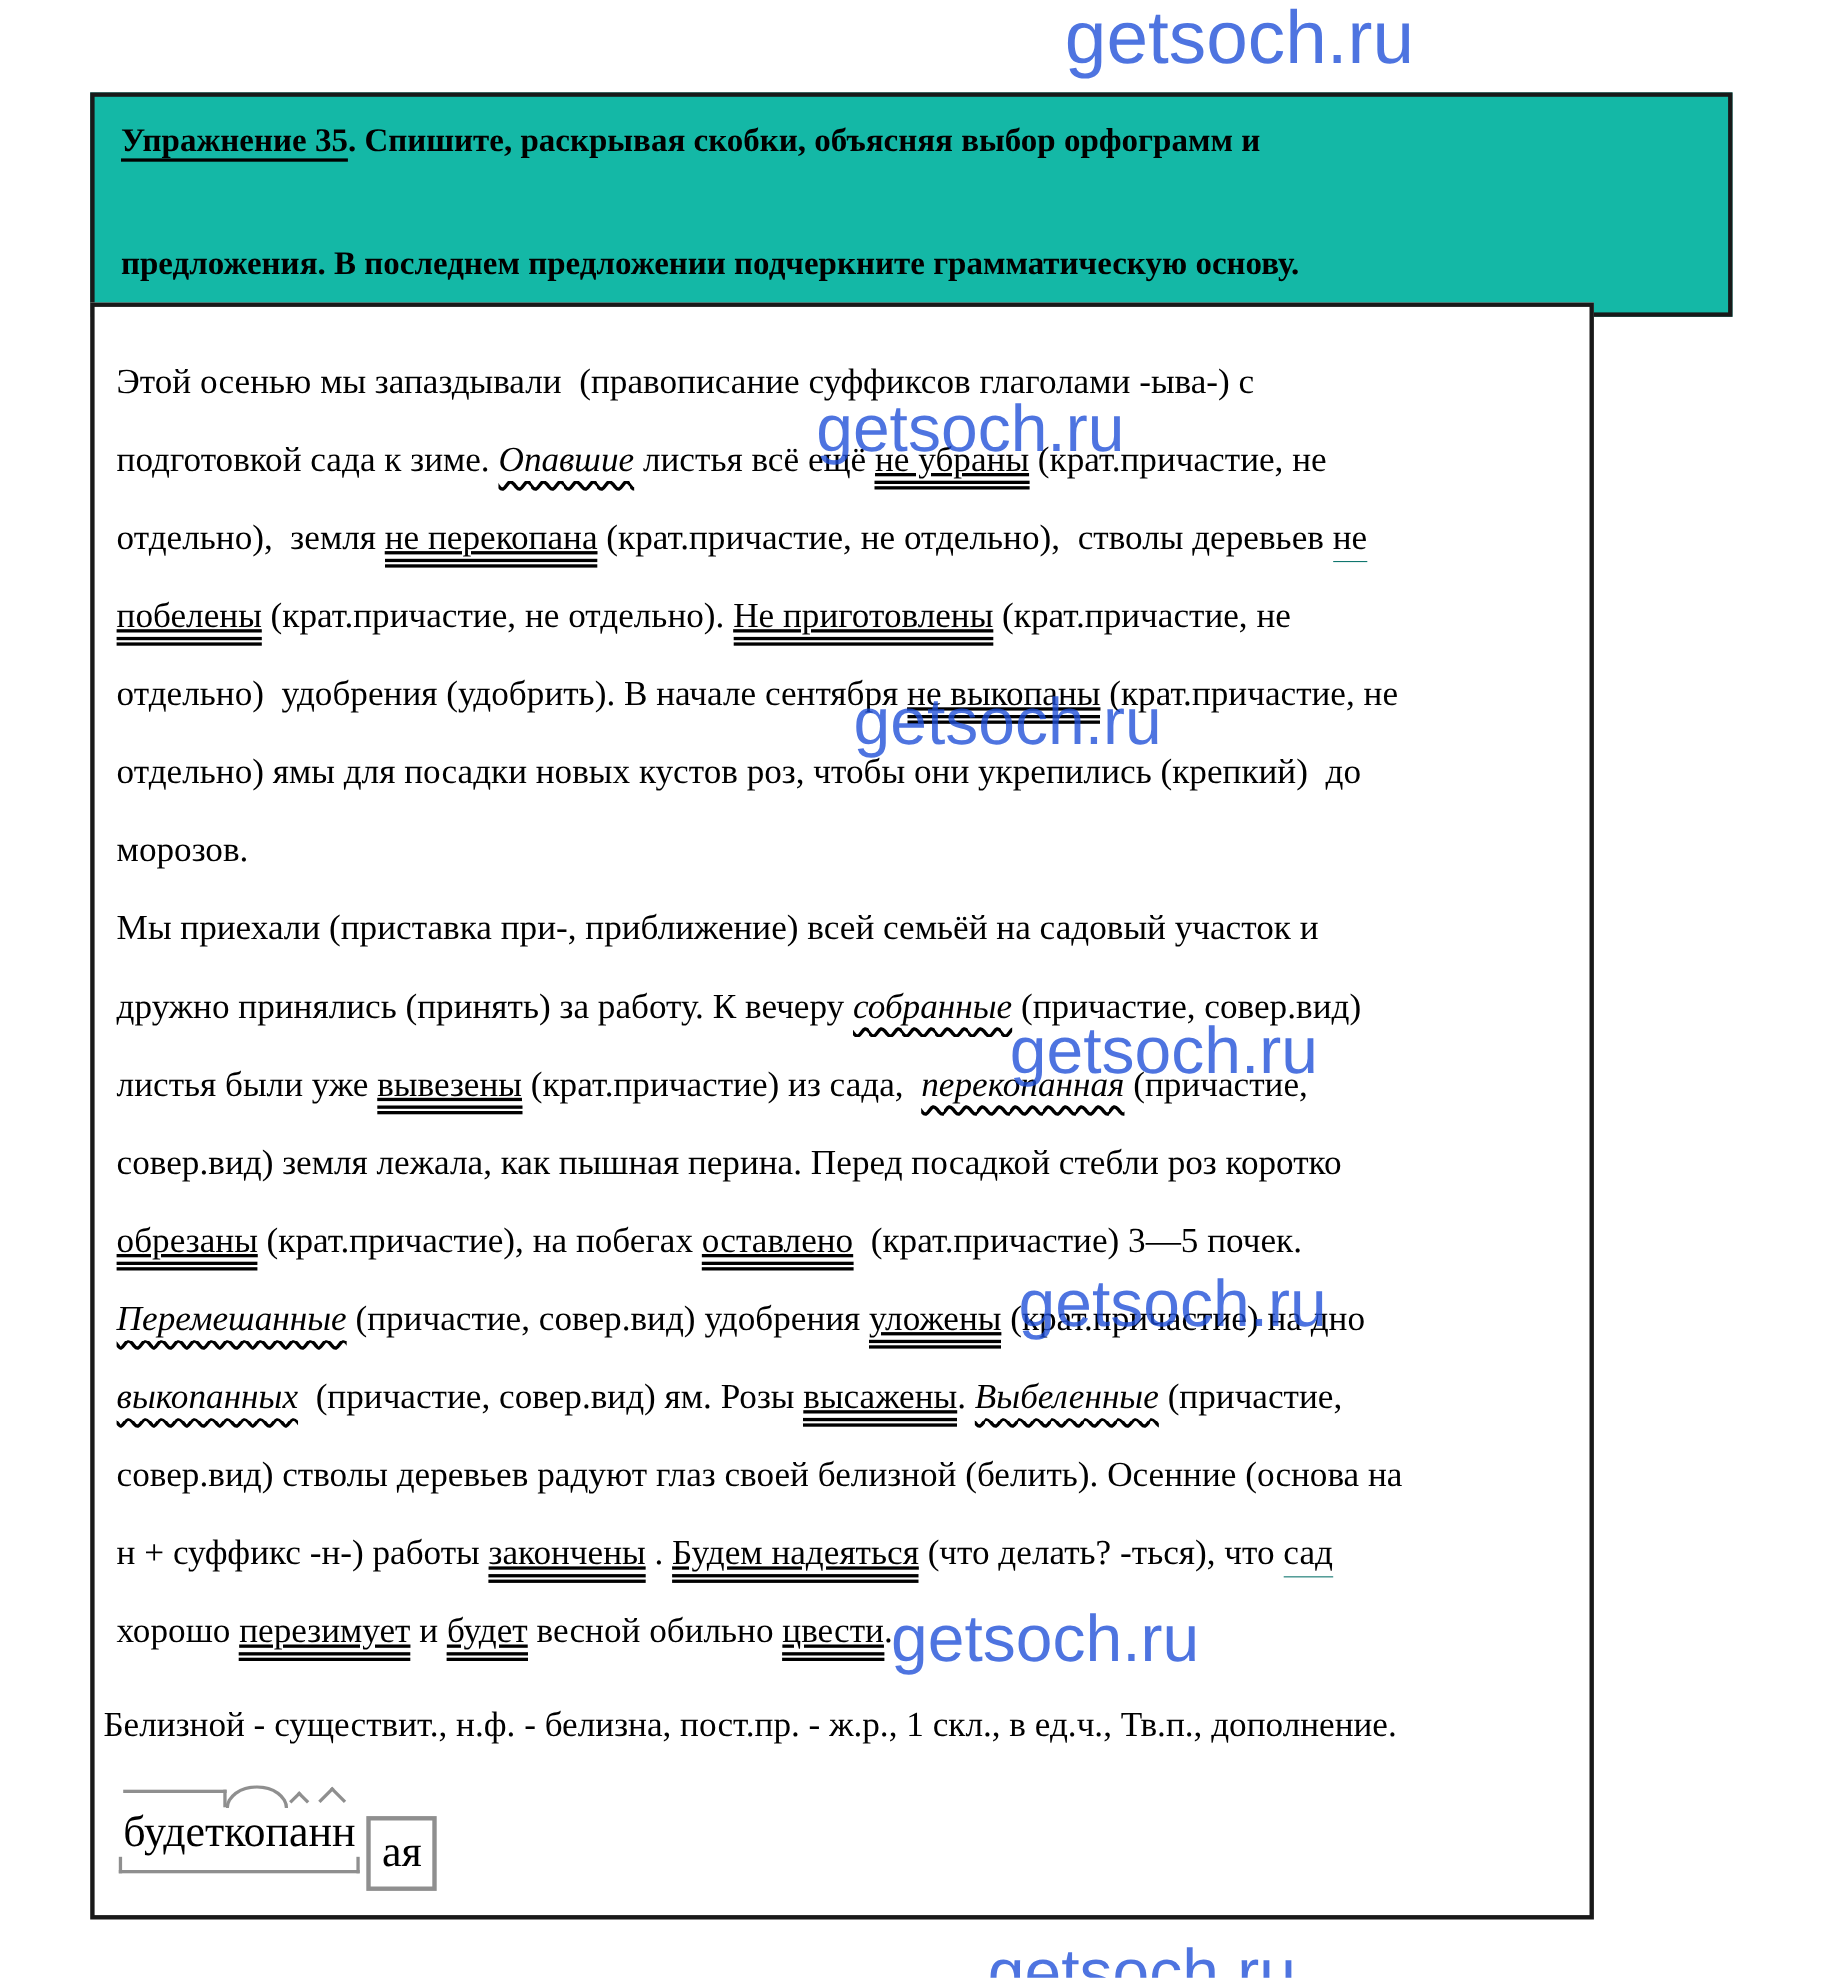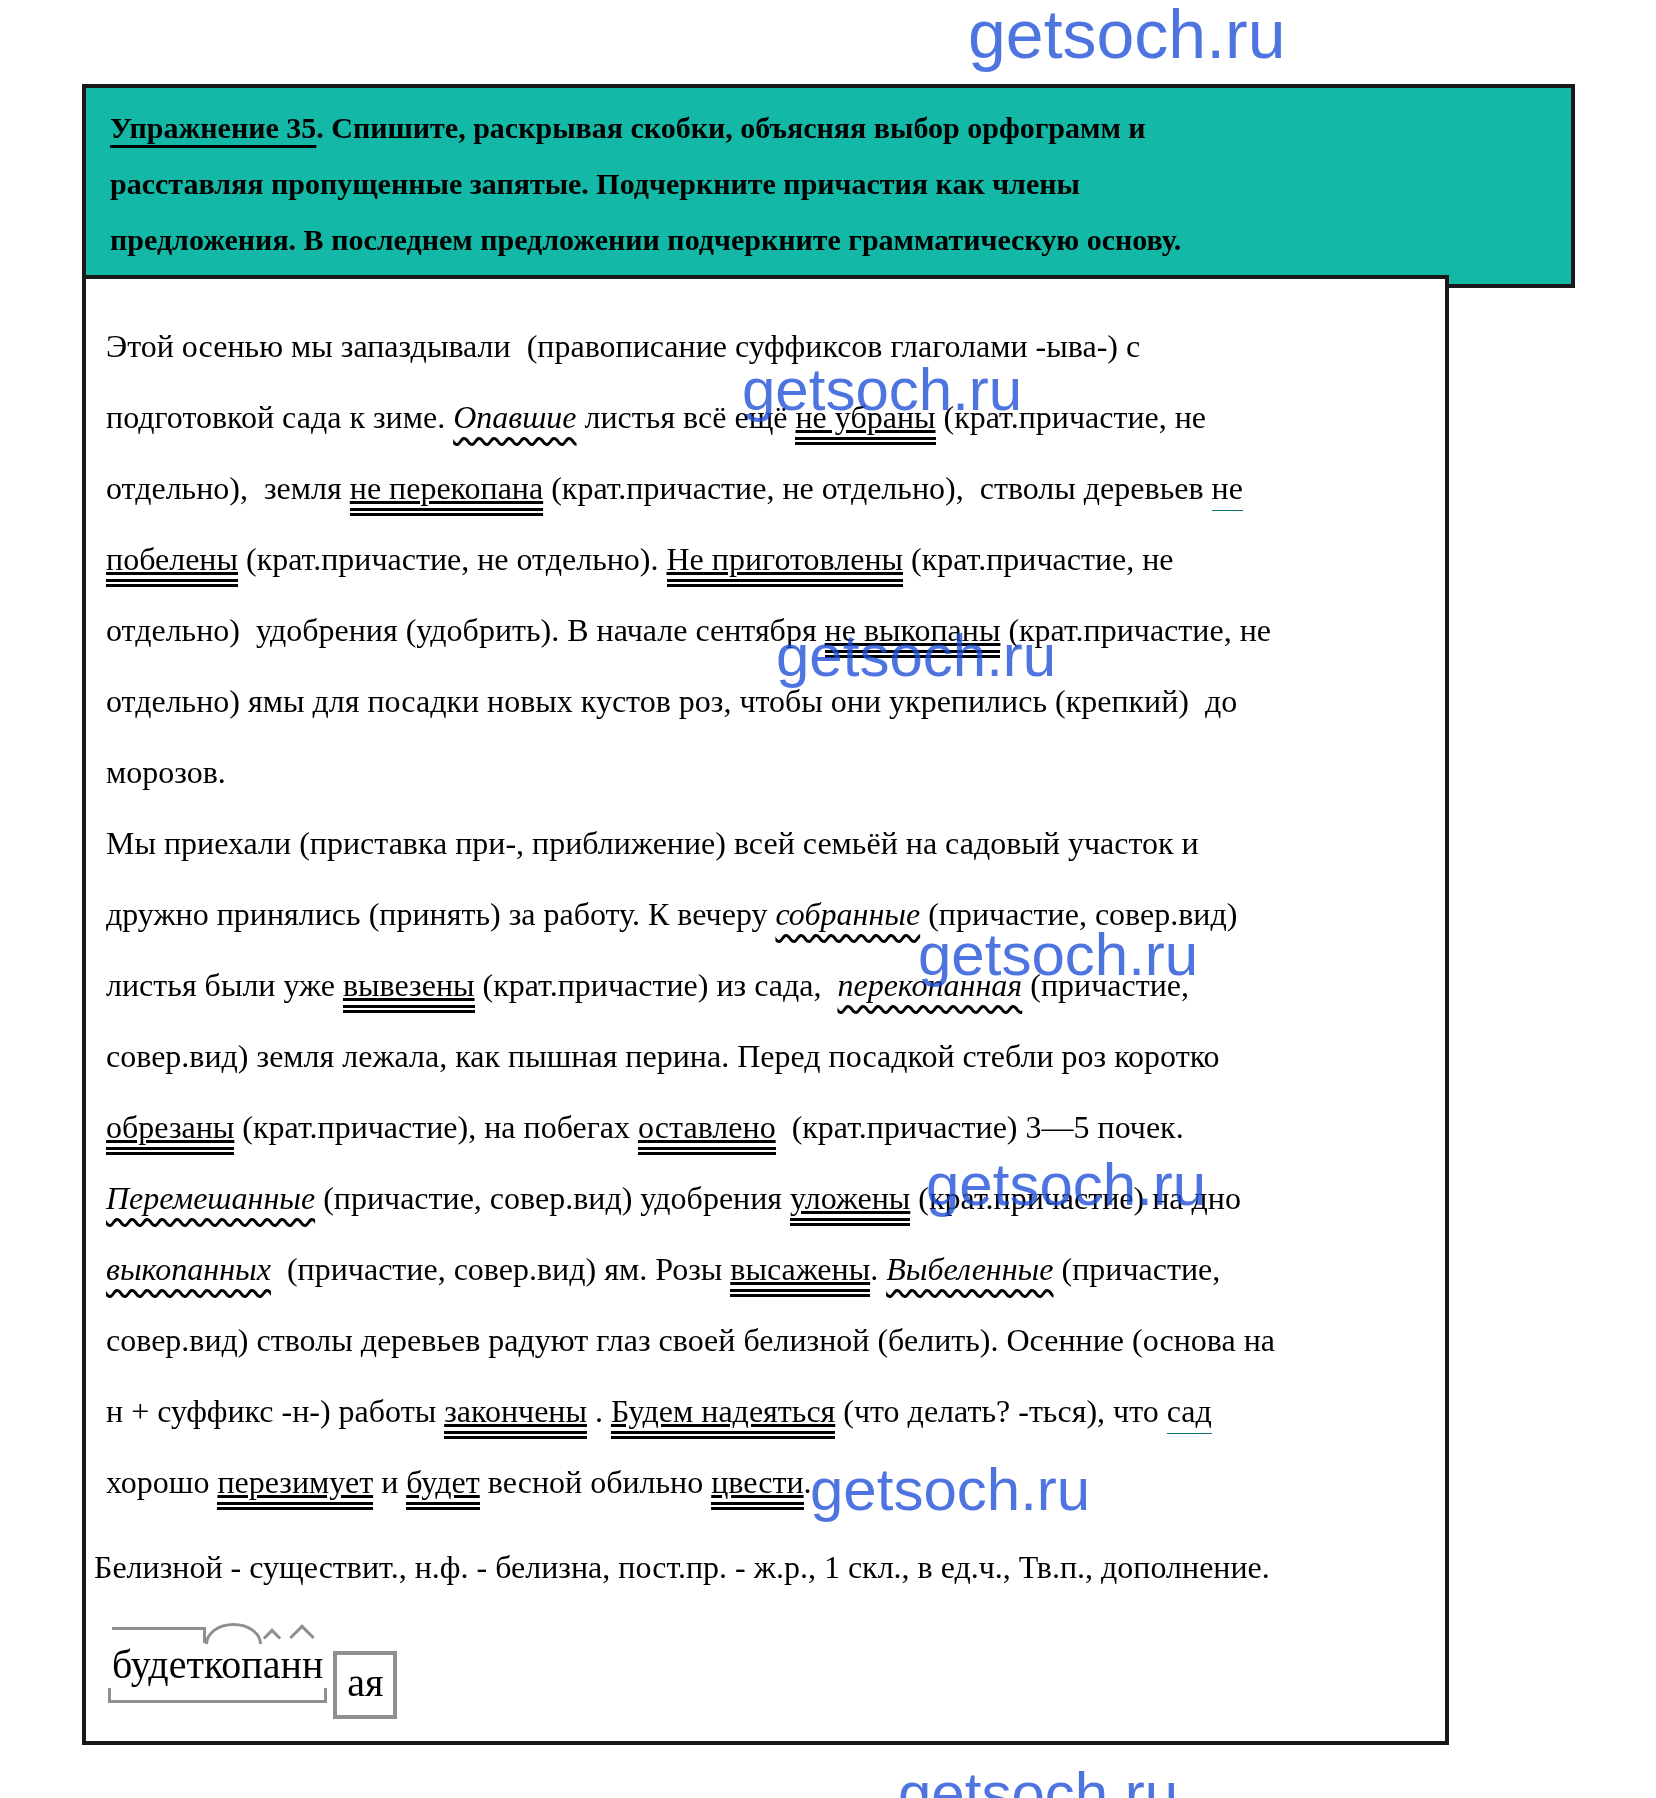--- a/index.html
+++ b/index.html
@@ -99,21 +99,21 @@
 
 <div class="wm" style="left:968px;top:0px;font-size:68px;">getsoch.ru</div>
 <div class="wm" style="left:742px;top:360px;font-size:60px;">getsoch.ru</div>
 <div class="wm" style="left:776px;top:626px;font-size:60px;">getsoch.ru</div>
 <div class="wm" style="left:918px;top:925px;font-size:60px;">getsoch.ru</div>
 <div class="wm" style="left:926px;top:1155px;font-size:60px;">getsoch.ru</div>
 <div class="wm" style="left:810px;top:1460px;font-size:60px;">getsoch.ru</div>
 <div class="wm" style="left:898px;top:1764px;font-size:60px;">getsoch.ru</div>
 
 <div class="header-box">
-  <div><span class="s-title">Упражнение 35</span><span class="s-plain">. Спишите, раскрывая скобки, объясняя выбор орфограмм и</span><br><span class="s-plain">расставляя пропущенные запятые. Подчеркните причастия как члены</span><br><span class="s-plain">предложения. В последнем предложении подчеркните грамматическую основу.</span></div>
+  <div><span class="s-title">Упражнение 35</span><span class="s-plain">. Спишите, раскрывая скобки, объясняя выбор орфограмм и</span><br><br><span class="s-plain">предложения. В последнем предложении подчеркните грамматическую основу.</span></div>
 </div>
 
 <div class="content-box">
   <p><span class="s-plain">Этой осенью мы запаздывали&nbsp; (правописание суффиксов глаголами -ыва-) с</span><br><span class="s-plain">подготовкой сада к зиме. </span><span class="s-wavy">Опавшие</span><span class="s-plain"> листья всё ещё </span><span class="s-double">не убраны</span><span class="s-plain"> (крат.причастие, не</span><br><span class="s-plain">отдельно),&nbsp; земля </span><span class="s-double">не перекопана</span><span class="s-plain"> (крат.причастие, не отдельно),&nbsp; стволы деревьев </span><span class="s-single">не</span><br><span class="s-double">побелены</span><span class="s-plain"> (крат.причастие, не отдельно). </span><span class="s-double">Не приготовлены</span><span class="s-plain"> (крат.причастие, не</span><br><span class="s-plain">отдельно)&nbsp; удобрения (удобрить). В начале сентября </span><span class="s-double">не выкопаны</span><span class="s-plain"> (крат.причастие, не</span><br><span class="s-plain">отдельно) ямы для посадки новых кустов роз, чтобы они укрепились (крепкий)&nbsp; до</span><br><span class="s-plain">морозов.</span></p>
   <p><span class="s-plain">Мы приехали (приставка при-, приближение) всей семьёй на садовый участок и</span><br><span class="s-plain">дружно принялись (принять) за работу. К вечеру </span><span class="s-wavy">собранные</span><span class="s-plain"> (причастие, совер.вид)</span><br><span class="s-plain">листья были уже </span><span class="s-double">вывезены</span><span class="s-plain"> (крат.причастие) из сада,&nbsp; </span><span class="s-wavy">перекопанная</span><span class="s-plain"> (причастие,</span><br><span class="s-plain">совер.вид) земля лежала, как пышная перина. Перед посадкой стебли роз коротко</span><br><span class="s-double">обрезаны</span><span class="s-plain"> (крат.причастие), на побегах </span><span class="s-double">оставлено</span><span class="s-plain">&nbsp; (крат.причастие) 3—5 почек.</span><br><span class="s-wavy">Перемешанные</span><span class="s-plain"> (причастие, совер.вид) удобрения </span><span class="s-double">уложены</span><span class="s-plain"> (крат.причастие) на дно</span><br><span class="s-wavy">выкопанных</span><span class="s-plain">&nbsp; (причастие, совер.вид) ям. Розы </span><span class="s-double">высажены</span><span class="s-plain">. </span><span class="s-wavy">Выбеленные</span><span class="s-plain"> (причастие,</span><br><span class="s-plain">совер.вид) стволы деревьев радуют глаз своей белизной (белить). Осенние (основа на</span><br><span class="s-plain">н + суффикс -н-) работы </span><span class="s-double">закончены</span><span class="s-plain"> . </span><span class="s-double">Будем надеяться</span><span class="s-plain"> (что делать? -ться), что </span><span class="s-single">сад</span><br><span class="s-plain">хорошо </span><span class="s-double">перезимует</span><span class="s-plain"> и </span><span class="s-double">будет</span><span class="s-plain"> весной обильно </span><span class="s-double">цвести</span><span class="s-plain">.</span></p>
   <p class="analysis-line"><span class="s-bold">Белизной</span><span class="s-plain"> - существит., н.ф. - белизна, пост.пр. - ж.р., 1 скл., в ед.ч., Тв.п., дополнение.</span></p>
 
   
   <div class="morpheme">
     <span class="stem"><span class="part"><i class="mk mk-prefix"></i><span>будет</span></span><span class="part"><i class="mk mk-root"></i><span>коп</span></span><span class="part"><i class="mk mk-caret small"></i><span>а</span></span><span class="part"><i class="mk mk-caret"></i><span>нн</span></span></span><span class="ending">ая</span>

